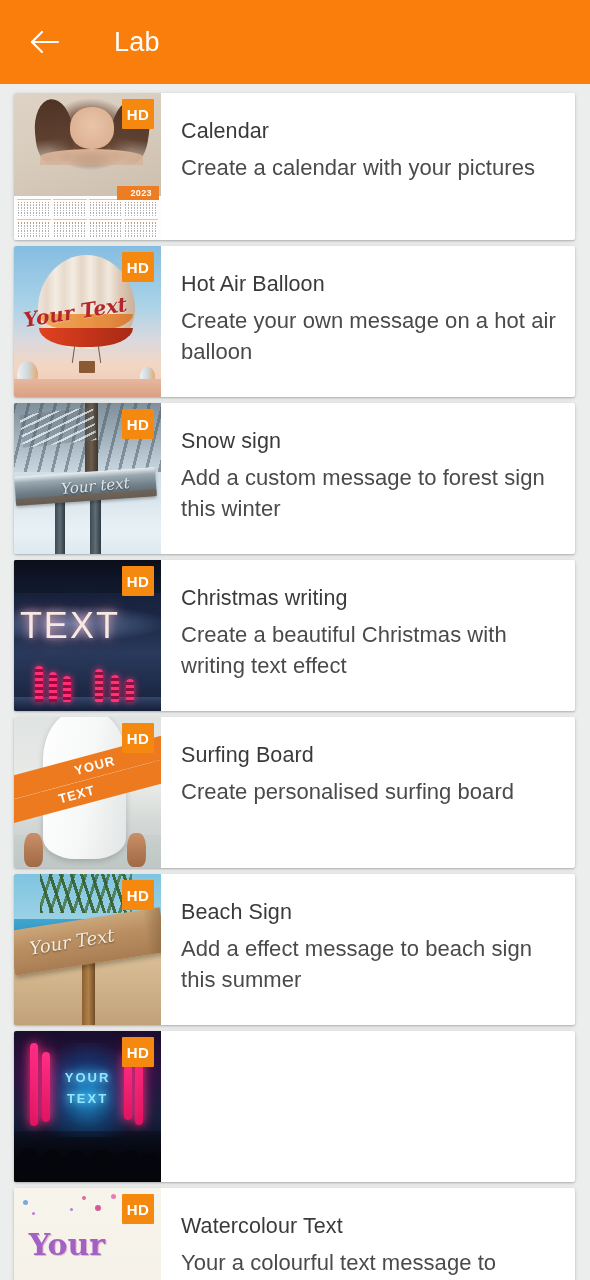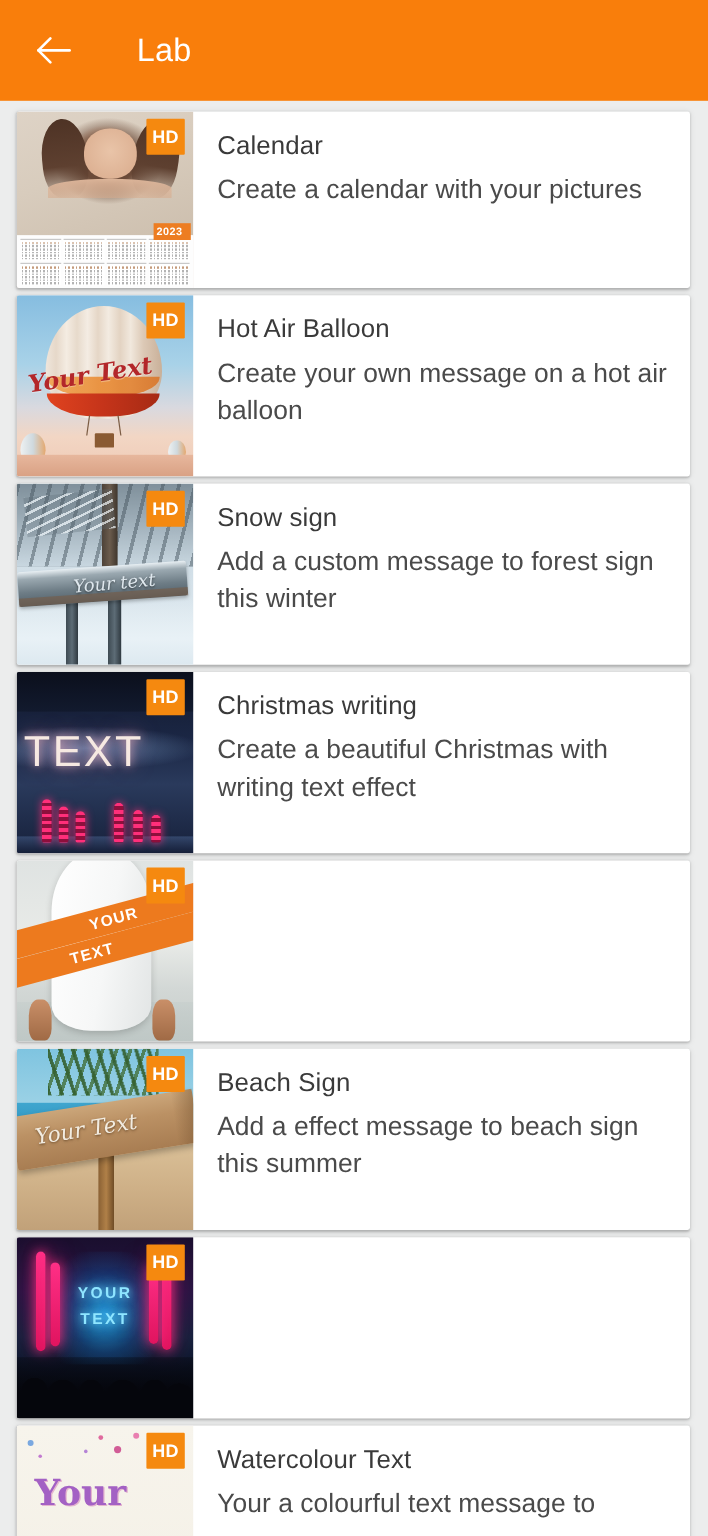--- a/index.html
+++ b/index.html
@@ -76,21 +76,21 @@
     font-size: 15px;
     font-weight: bold;
     letter-spacing: .3px;
     display: flex; align-items: center; justify-content: center;
     border-radius: 1px;
     z-index: 4;
   }
 
   .card-body {
     flex: 1 1 auto;
-    padding: 16px 18px 10px 20px;
+    padding: 26px 18px 10px 20px;
     min-width: 0;
   }
   .card-title {
     font-size: 21.5px;
     color: #3a3a3a;
     font-weight: 400;
     line-height: 1.15;
     margin-bottom: 8px;
     letter-spacing: .1px;
   }
@@ -126,21 +126,21 @@
   }
   .cal-shoulder {
     position: absolute; left: 18%; bottom: 30%; width: 70%; height: 16%;
     background: linear-gradient(180deg, rgba(226,186,158,.95), rgba(214,172,142,.6));
     border-radius: 50% 50% 0 0;
   }
   .cal-year {
     position: absolute; right: 2px; top: 63%;
     background: #ED7D22; color: #fff;
     font-size: 9px; font-weight: bold;
-    padding: 2px 7px 2px 2px;
+    padding: 2px 7px 2px 13px;
     letter-spacing: .4px;
     z-index: 3;
   }
   .cal-grid {
     position: absolute; left: 0; right: 0; bottom: 0; top: 70%;
     background: #fdfdfd;
     display: grid;
     grid-template-columns: repeat(4, 1fr);
     grid-template-rows: repeat(2, 1fr);
     gap: 2px; padding: 3px 3px 2px 3px;
@@ -591,20 +591,24 @@
             <span>YOUR</span>
           </div>
         <div class="sf-stripe s2">
             <span>TEXT</span>
           </div>
         <div class="sf-hand h1"></div>
         <div class="sf-hand h2"></div>
       </div>
       <div class="hd-badge">HD</div>
     </div>
+    <div class="card-body">
+      <div class="card-title">Surfing Board</div>
+      <div class="card-desc">Create personalised surfing board</div>
+    </div>
   </div>
 
   <div class="card tall">
     <div class="thumb t-beach">
       <div class="thumb-art">
         <div class="bc-sea"></div>
         <div class="bc-sand"></div>
         <div class="bc-palm"></div>
         <div class="bc-post"></div>
         <div class="bc-plank"></div>

